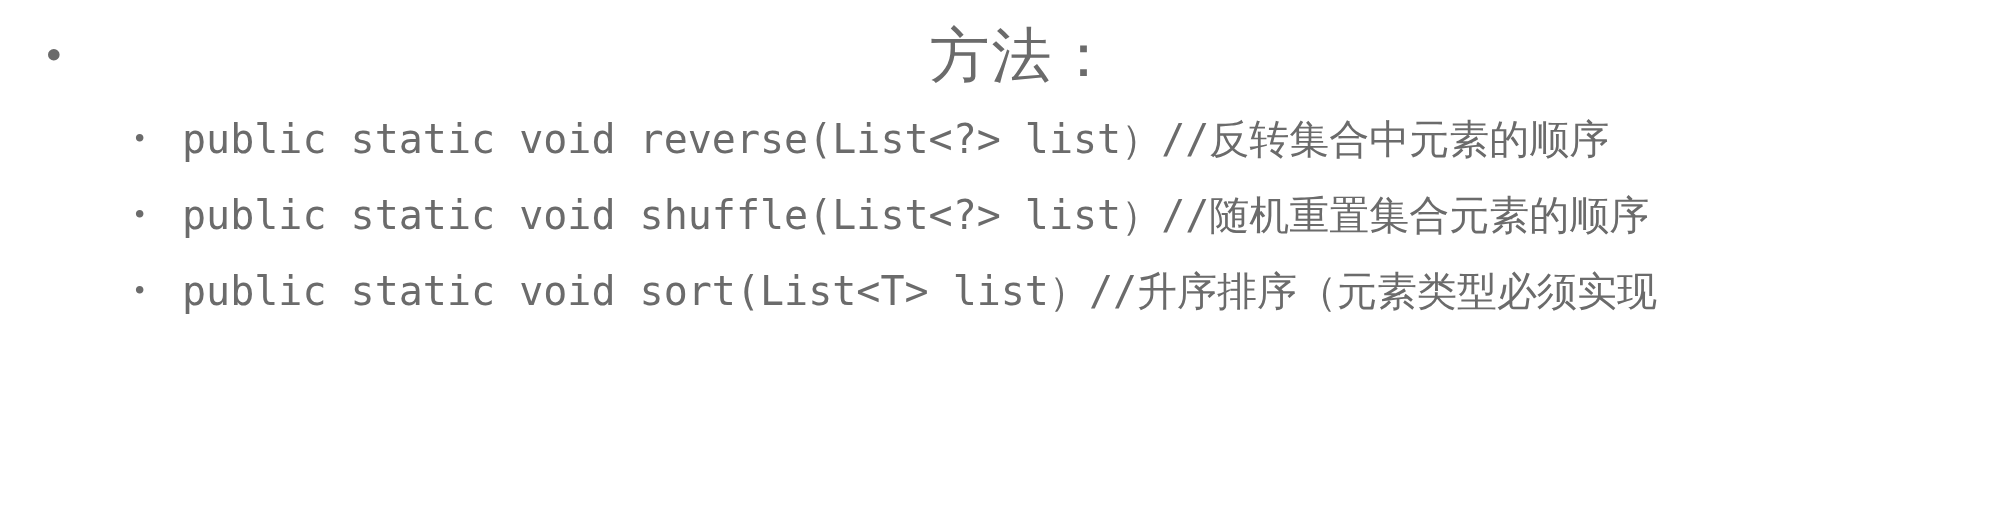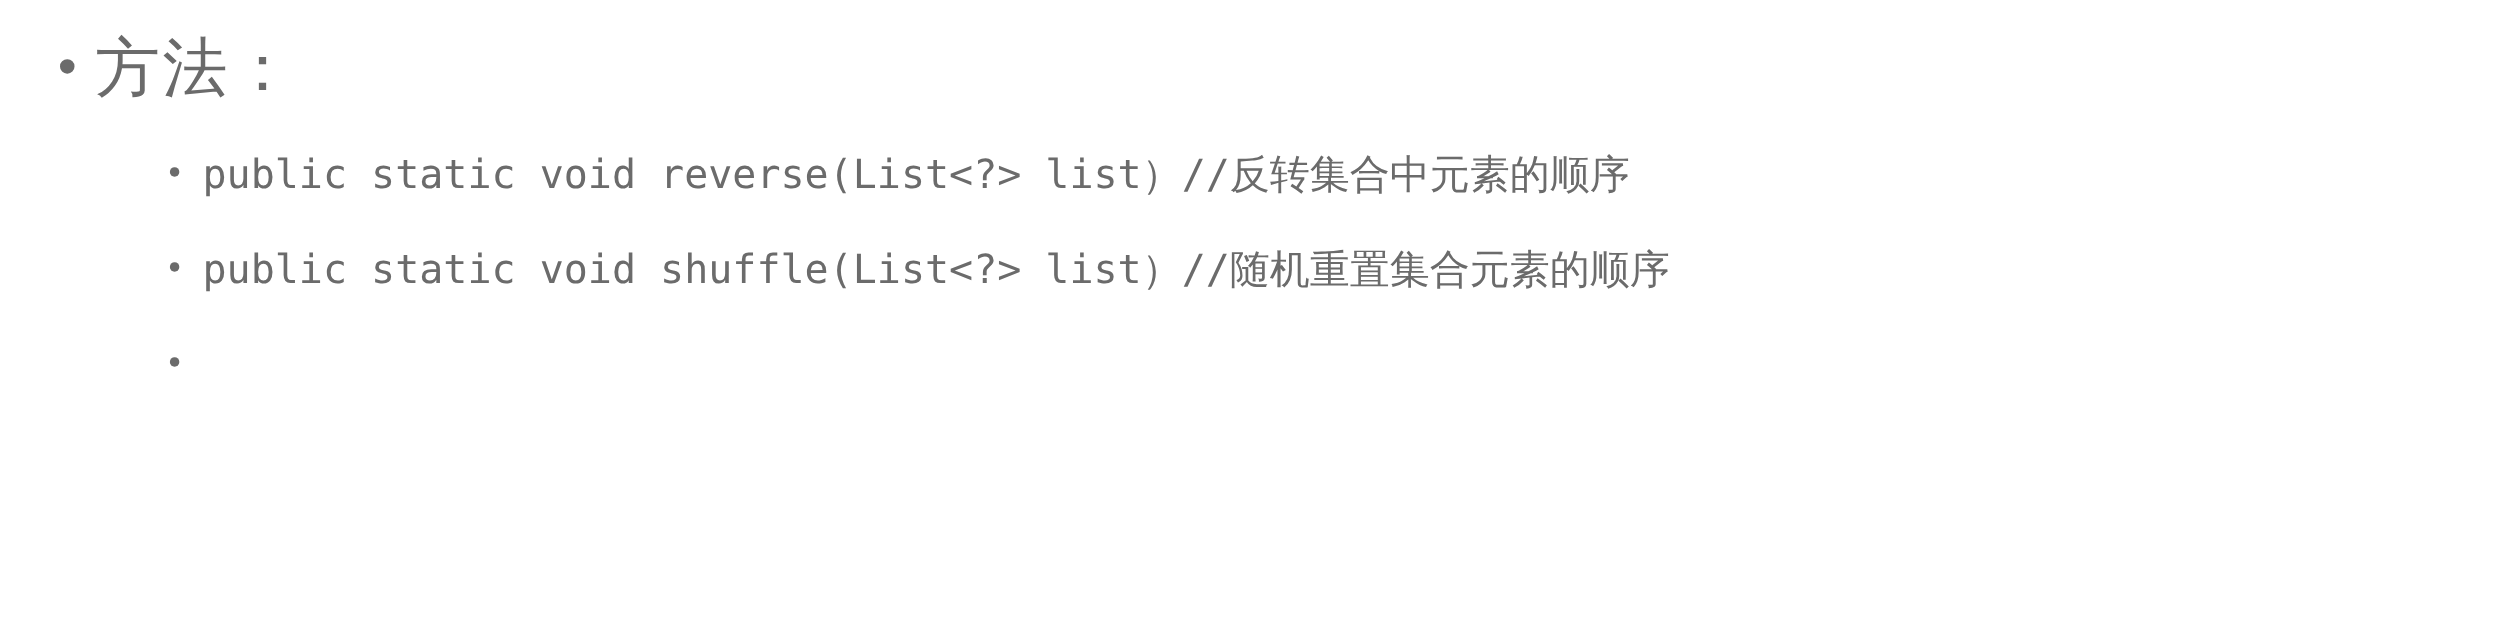--- a/index.html
+++ b/index.html
@@ -35,25 +35,26 @@
     width: 34px;
     font-size: 40px;
     line-height: 74px;
     text-align: left;
     color: #6b6b6b;
     margin-left: 2px;
   }
   .l1-text {
     flex: 1 1 auto;
     font-family: "DejaVu Serif", serif;
-    font-size: 52px;
+    font-size: 60px;
     line-height: 74px;
     letter-spacing: 2px;
     color: #6b6b6b;
     white-space: pre;
+    text-align: center;
   }
 
   
   .l2-list {
     margin: 0;
     padding: 0 0 0 92px;
   }
   .l2-item {
     display: flex;
     align-items: flex-start;
@@ -62,26 +63,27 @@
   .l2-bullet {
     flex: 0 0 auto;
     width: 30px;
     font-size: 26px;
     line-height: 74px;
     color: #6b6b6b;
   }
   .l2-text {
     flex: 1 1 auto;
     font-family: "DejaVu Sans Mono", "Liberation Mono", monospace;
-    font-size: 32px;
+    font-size: 40px;
     line-height: 74px;
     letter-spacing: 0px;
     color: #6b6b6b;
     white-space: pre-wrap;
     word-break: normal;
+    margin-left: 20px;
   }
   .l2-text .cont {
     display: block;
   }
 </style>
 </head>
 <body>
 
 <div class="slide">
 
@@ -97,17 +99,17 @@
       <span class="l2-text">public static void reverse(List&lt;?&gt; list）//反转集合中元素的顺序</span>
     </div>
 
     <div class="l2-item">
       <span class="l2-bullet">•</span>
       <span class="l2-text">public static void shuffle(List&lt;?&gt; list）//随机重置集合元素的顺序</span>
     </div>
 
     <div class="l2-item">
       <span class="l2-bullet">•</span>
-      <span class="l2-text"></span>
+      <span class="l2-text"><span>public static void sort(List&lt;T&gt; list）//升序排序（元素类型必须实现</span></span>
     </div>
 
   </div>
 </div>
 
 </body></html>

